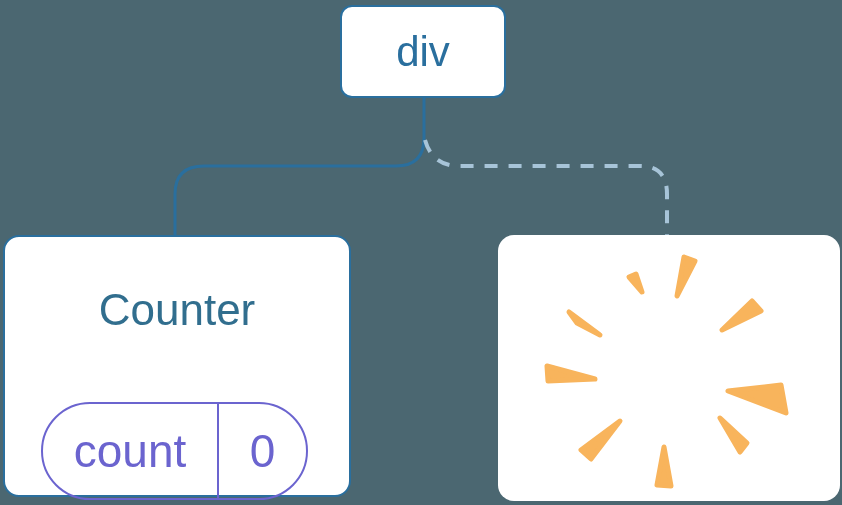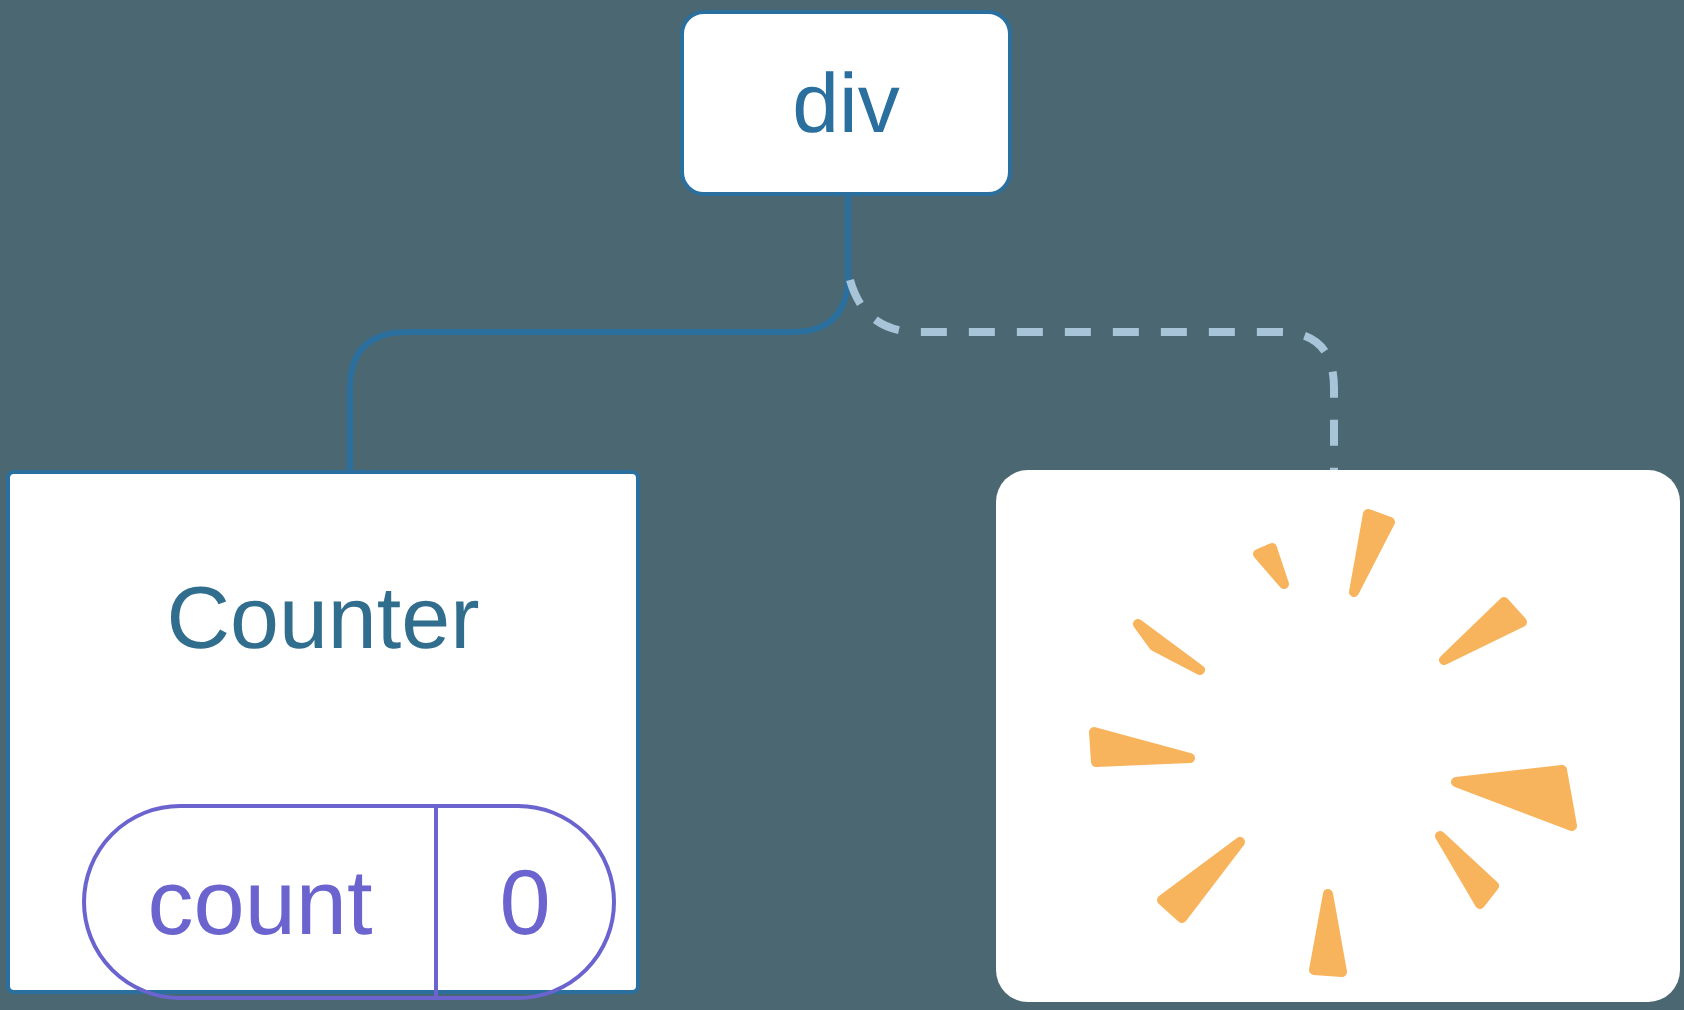--- a/index.html
+++ b/index.html
@@ -54,23 +54,23 @@
     display: flex;
     align-items: center;
     justify-content: center;
     color: var(--node_blue);
     font-size: 42px;
     font-weight: 500;
   }
 
   .counter-node {
     left: 3px; top: 235px;
-    width: 317px; height: 262px;
+    width: 348px; height: 262px;
     border: 2px solid var(--node_blue);
-    border-radius: 4px;
+    border-radius: 16px;
   }
   .counter-title {
     position: absolute;
     left: 0; top: 51px;
     width: 100%;
     text-align: center;
     color: var(--title_teal);
     font-size: 44px;
     font-weight: 500;
     line-height: 44px;

